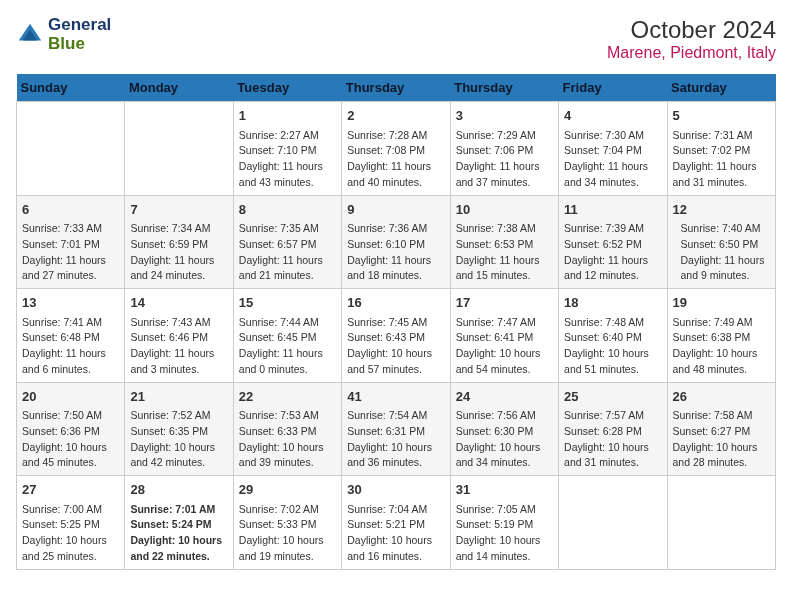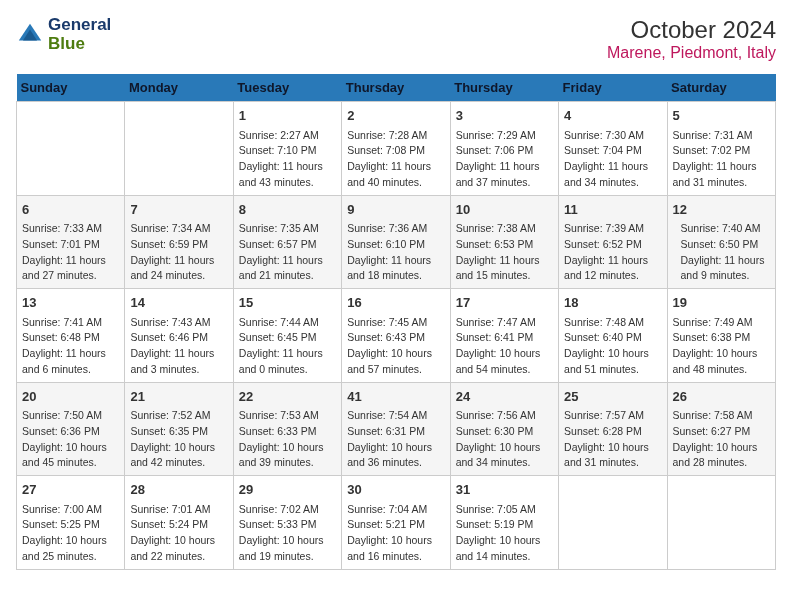--- a/index.html
+++ b/index.html
@@ -282,21 +282,21 @@
       </tr>
       <tr>
         <td>
           <span class="day-num">27</span>
           <div class="day-info" style="white-space: pre-line;">Sunrise: 7:00 AM
 Sunset: 5:25 PM
 Daylight: 10 hours and 25 minutes.</div>
         </td>
         <td>
           <span class="day-num">28</span>
-          <div class="day-info" style="white-space: pre-line;">Sunrise: 7:01 AM
+          <div class="day-info" style="white-space: pre-line; font-weight: bold;">Sunrise: 7:01 AM
 Sunset: 5:24 PM
 Daylight: 10 hours and 22 minutes.</div>
         </td>
         <td>
           <span class="day-num">29</span>
           <div class="day-info" style="white-space: pre-line;">Sunrise: 7:02 AM
 Sunset: 5:33 PM
 Daylight: 10 hours and 19 minutes.</div>
         </td>
         <td>

